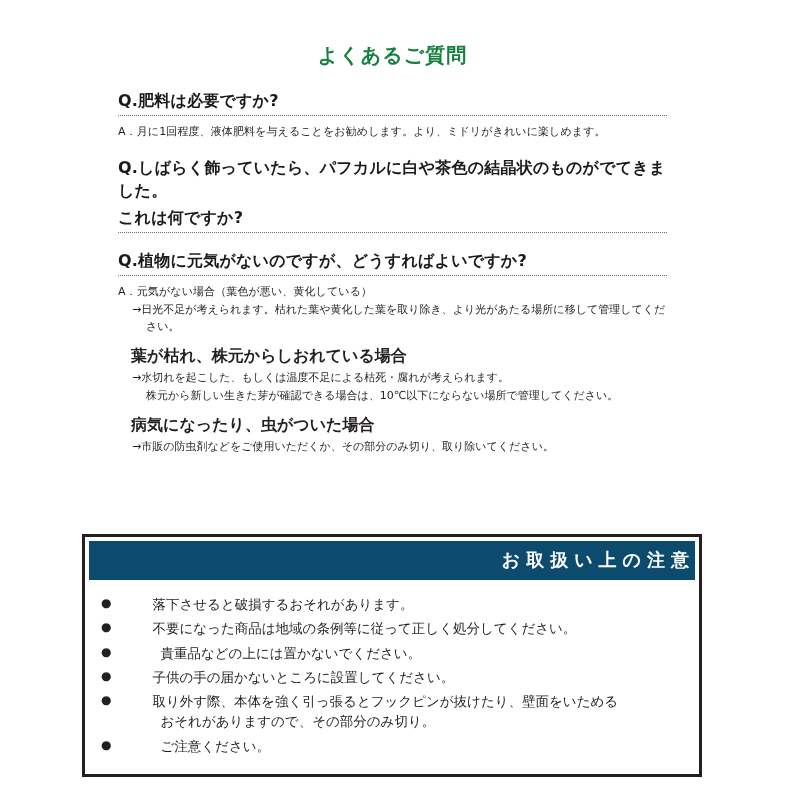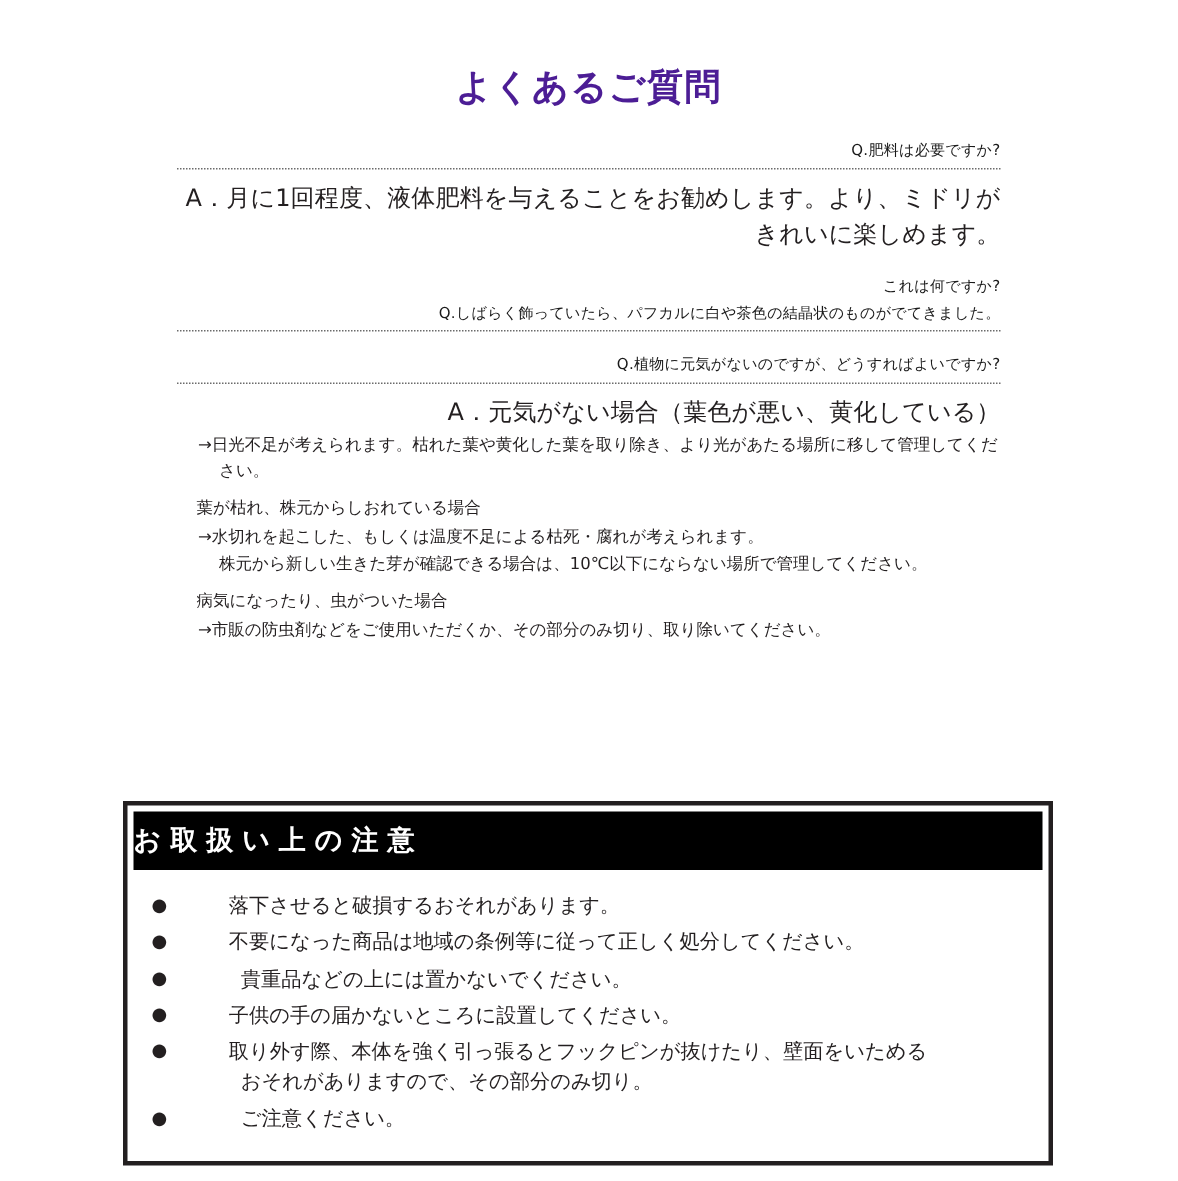--- a/index.html
+++ b/index.html
@@ -16,61 +16,59 @@
   }
   .page {
     position: relative;
     width: 785px;
     height: 787px;
     box-sizing: border-box;
     padding: 0;
   }
   .faq-title {
     text-align: center;
-    font-size: 24px;
+    font-size: 20px;
     font-weight: bold;
     letter-spacing: 1px;
     margin-top: 42px;
     margin-bottom: 20px;
-    color: #4c1d95;
+    color: #15803d;
   }
   .faq-block {
     margin: 0 118px 0 118px;
   }
   .qa {
     margin-bottom: 16px;
   }
   .q-line {
-    font-size: 10px;
-    font-weight: normal;
+    font-size: 16px;
+    font-weight: bold;
     line-height: 1.45;
     letter-spacing: 0.2px;
     color: #1a1a1a;
     padding-bottom: 3px;
-    text-align: right;
   }
   .q-rule {
     border-bottom: 1px dotted #6b6b6b;
     margin-bottom: 7px;
     height: 0;
   }
   .a-line {
-    font-size: 16px;
+    font-size: 11px;
     line-height: 1.55;
     letter-spacing: 0.1px;
     color: #231f20;
-    text-align: right;
   }
   .a-indent {
     padding-left: 13px;
     text-indent: -13px;
   }
   .sub-head {
-    font-size: 11px;
-    font-weight: normal;
+    font-size: 16px;
+    font-weight: bold;
     padding-left: 13px;
     margin-top: 9px;
     line-height: 1.5;
   }
   .sub-body {
     font-size: 11px;
     line-height: 1.55;
     padding-left: 28px;
     text-indent: -14px;
     margin-top: 1px;
@@ -82,23 +80,23 @@
   .notice-box {
     position: absolute;
     left: 82px;
     top: 492px;
     width: 620px;
     border: 3px solid #231f20;
     box-sizing: border-box;
     background: #ffffff;
   }
   .notice-header {
-    background: #000000;
+    background: #0c4a6e;
     color: #ffffff;
-    text-align: left;
+    text-align: right;
     font-size: 18px;
     font-weight: bold;
     letter-spacing: 6px;
     padding: 7px 0 8px 0;
     margin: 4px;
   }
   .notice-list {
     padding: 10px 16px 14px 16px;
   }
   .notice-item {
@@ -132,22 +130,22 @@
 
   <div class="faq-block">
 
     <div class="qa">
       <div class="q-line">Q.肥料は必要ですか?</div>
       <div class="q-rule"></div>
       <div class="a-line a-indent">A．月に1回程度、液体肥料を与えることをお勧めします。より、ミドリがきれいに楽しめます。</div>
     </div>
 
     <div class="qa">
+      <div class="q-line">Q.しばらく飾っていたら、パフカルに白や茶色の結晶状のものがでてきました。</div>
       <div class="q-line">これは何ですか?</div>
-      <div class="q-line">Q.しばらく飾っていたら、パフカルに白や茶色の結晶状のものがでてきました。</div>
       <div class="q-rule"></div>
     </div>
 
     <div class="qa">
       <div class="q-line">Q.植物に元気がないのですが、どうすればよいですか?</div>
       <div class="q-rule"></div>
       <div class="a-line a-indent">A．元気がない場合（葉色が悪い、黄化している）</div>
 
       <div class="sub-body">→日光不足が考えられます。枯れた葉や黄化した葉を取り除き、より光があたる場所に移して管理してください。</div>
 

